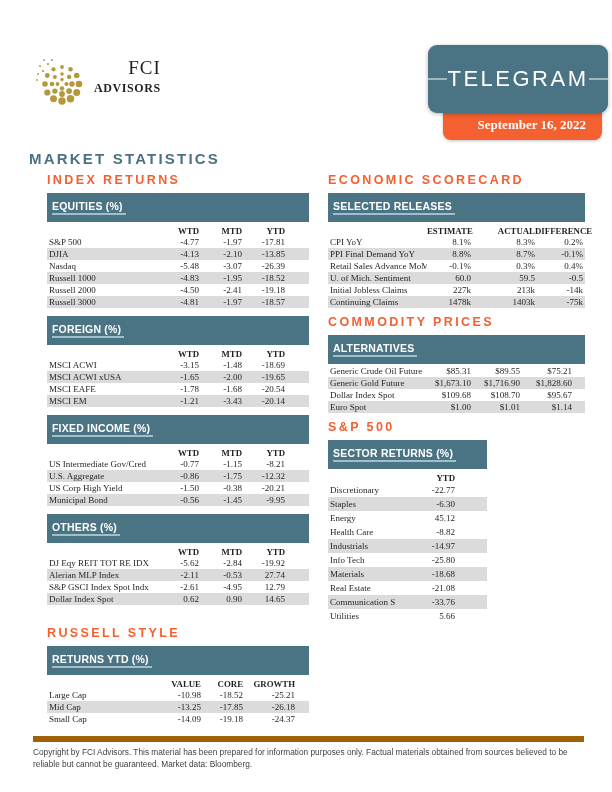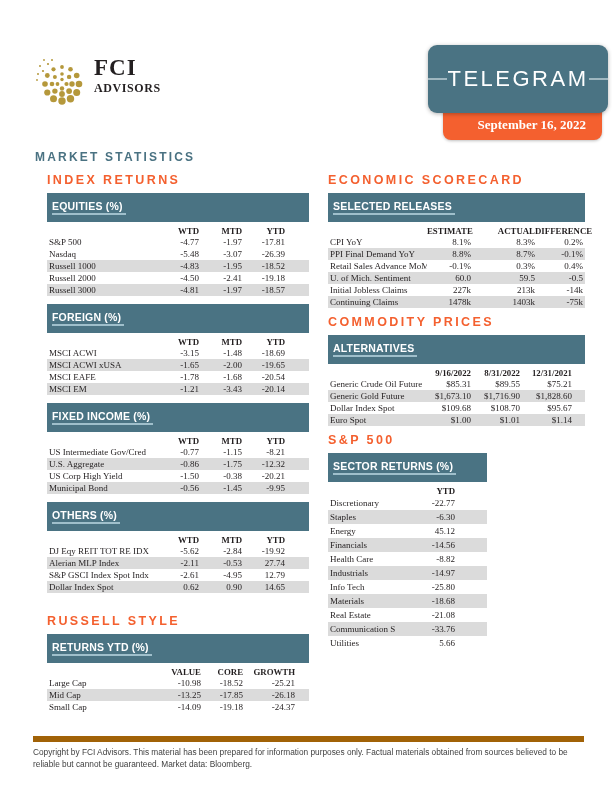--- a/index.html
+++ b/index.html
@@ -3,34 +3,34 @@
 <meta charset="utf-8">
 <style>
   html,body{margin:0;padding:0;background:#e9e9e9;}
   .page{position:relative;width:612px;height:792px;margin:0 auto;background:#ffffff;
         font-family:"Liberation Sans",sans-serif;overflow:hidden;box-shadow:0 0 4px rgba(0,0,0,.2);}
 
   
   .logo{position:absolute;left:35px;top:55px;display:flex;align-items:flex-start;gap:9px;}
   .logo svg{display:block;margin-top:2px;}
   .brand-text{font-family:"Liberation Serif",serif;color:#231f20;}
-  .brand-line1{font-size:23px;font-weight:bold;letter-spacing:1px;line-height:26px;}
+  .brand-line1{font-size:19px;font-weight:normal;letter-spacing:1px;line-height:26px;text-align:right;}
   .brand-line2{font-size:12px;font-weight:bold;letter-spacing:0.6px;line-height:15px;}
 
   .ribbon{position:absolute;top:85px;left:443px;right:10px;height:55px;background:var(--orange,#F4612F);
           border-radius:8px;z-index:1;display:flex;align-items:flex-end;justify-content:flex-end;
           padding:0 16px 7px 0;box-shadow:0 1px 3px rgba(0,0,0,.25);box-sizing:border-box;}
   .ribbon-date{color:#fff;font-family:"Liberation Serif",serif;font-weight:bold;font-size:13px;}
   .badge{position:absolute;top:45px;left:428px;right:4px;height:68px;background:var(--teal,#4A7383);
          border-radius:9px;z-index:2;display:flex;flex-direction:row;align-items:center;justify-content:center;
          box-shadow:0 1px 4px rgba(0,0,0,.3);}
   .badge-line{width:140px;height:2px;background:#9FB7C0;}
   .badge-title{color:#ffffff;font-size:22px;letter-spacing:2.5px;font-weight:normal;margin:4px 0;}
 
-  .page-title{position:absolute;left:35px;top:150px;color:#4A7282;font-size:12px;font-weight:bold;letter-spacing:2.2px;}
+  .page-title{position:absolute;left:29px;top:150px;color:#4A7282;font-size:15px;font-weight:bold;letter-spacing:2.2px;}
 
   
   .col-left{position:absolute;left:47px;top:174px;width:262px;}
   .col-right{position:absolute;left:328px;top:174px;width:257px;}
 
   .section-title{color:var(--orange,#F4602F);font-size:12.5px;font-weight:bold;letter-spacing:2.4px;
                  margin:0 0 6px 0;line-height:13px;}
   .sec-russell{margin-top:22px;}
   .sec-sp500{margin-top:8px;}
 
@@ -128,20 +128,26 @@
             <span class="val">WTD</span>
             <span class="val">MTD</span>
             <span class="val">YTD</span>
           </div>
           <div class="trow">
             <span class="lbl">S&amp;P 500</span>
             <span class="val">-4.77</span>
             <span class="val">-1.97</span>
             <span class="val">-17.81</span>
           </div>
+          <div class="trow alt">
+            <span class="lbl">DJIA</span>
+            <span class="val">-4.13</span>
+            <span class="val">-2.10</span>
+            <span class="val">-13.85</span>
+          </div>
           <div class="trow">
             <span class="lbl">Nasdaq</span>
             <span class="val">-5.48</span>
             <span class="val">-3.07</span>
             <span class="val">-26.39</span>
           </div>
           <div class="trow alt">
             <span class="lbl">Russell 1000</span>
             <span class="val">-4.83</span>
             <span class="val">-1.95</span>
@@ -350,26 +356,20 @@
             <span class="val">-75k</span>
           </div>
         </div>
     </div>
     <div class="section">
       <div class="section-title">COMMODITY PRICES</div>
       <div class="tbl t-comm">
           <div class="t-bar">
             <span>ALTERNATIVES</span>
           </div>
-          <div class="thead">
-            <span class="lbl"></span>
-            <span class="val">9/16/2022</span>
-            <span class="val">8/31/2022</span>
-            <span class="val">12/31/2021</span>
-          </div>
           <div class="trow">
             <span class="lbl">Generic Crude Oil Future</span>
             <span class="val">$85.31</span>
             <span class="val">$89.55</span>
             <span class="val">$75.21</span>
           </div>
           <div class="trow alt">
             <span class="lbl">Generic Gold Future</span>
             <span class="val">$1,673.10</span>
             <span class="val">$1,716.90</span>
@@ -404,24 +404,20 @@
             <span class="val">-22.77</span>
           </div>
           <div class="trow alt">
             <span class="lbl">Staples</span>
             <span class="val">-6.30</span>
           </div>
           <div class="trow">
             <span class="lbl">Energy</span>
             <span class="val">45.12</span>
           </div>
-          <div class="trow alt">
-            <span class="lbl">Financials</span>
-            <span class="val">-14.56</span>
-          </div>
           <div class="trow">
             <span class="lbl">Health Care</span>
             <span class="val">-8.82</span>
           </div>
           <div class="trow alt">
             <span class="lbl">Industrials</span>
             <span class="val">-14.97</span>
           </div>
           <div class="trow">
             <span class="lbl">Info Tech</span>

